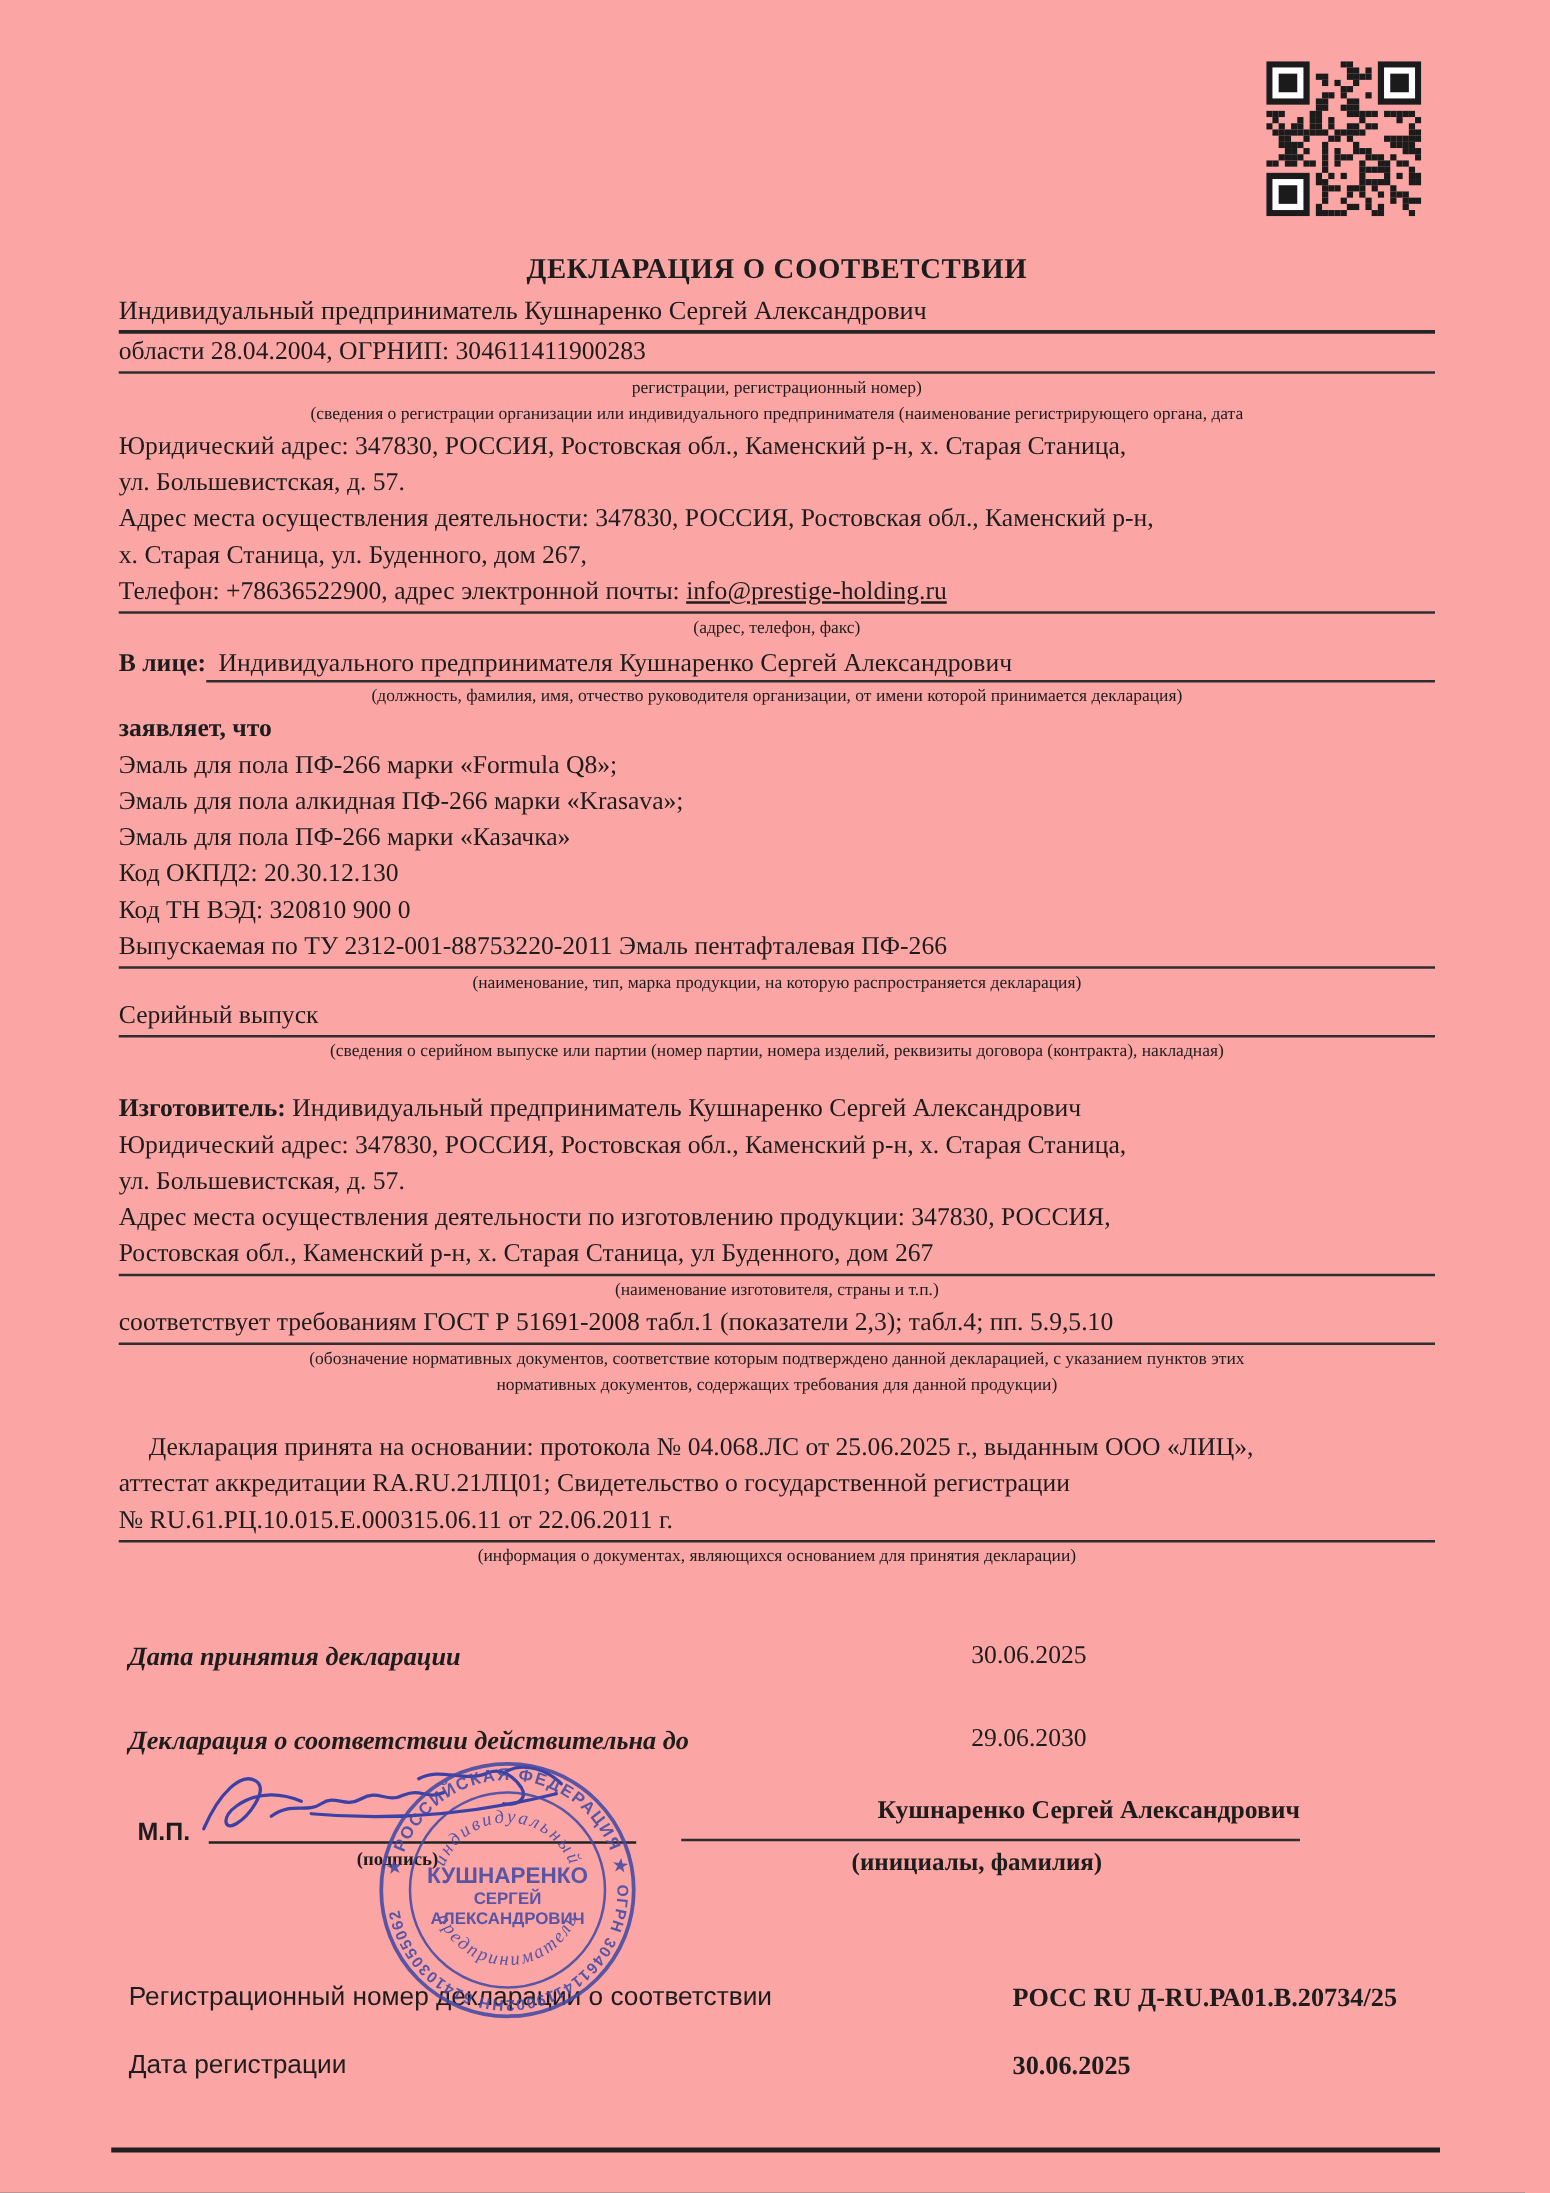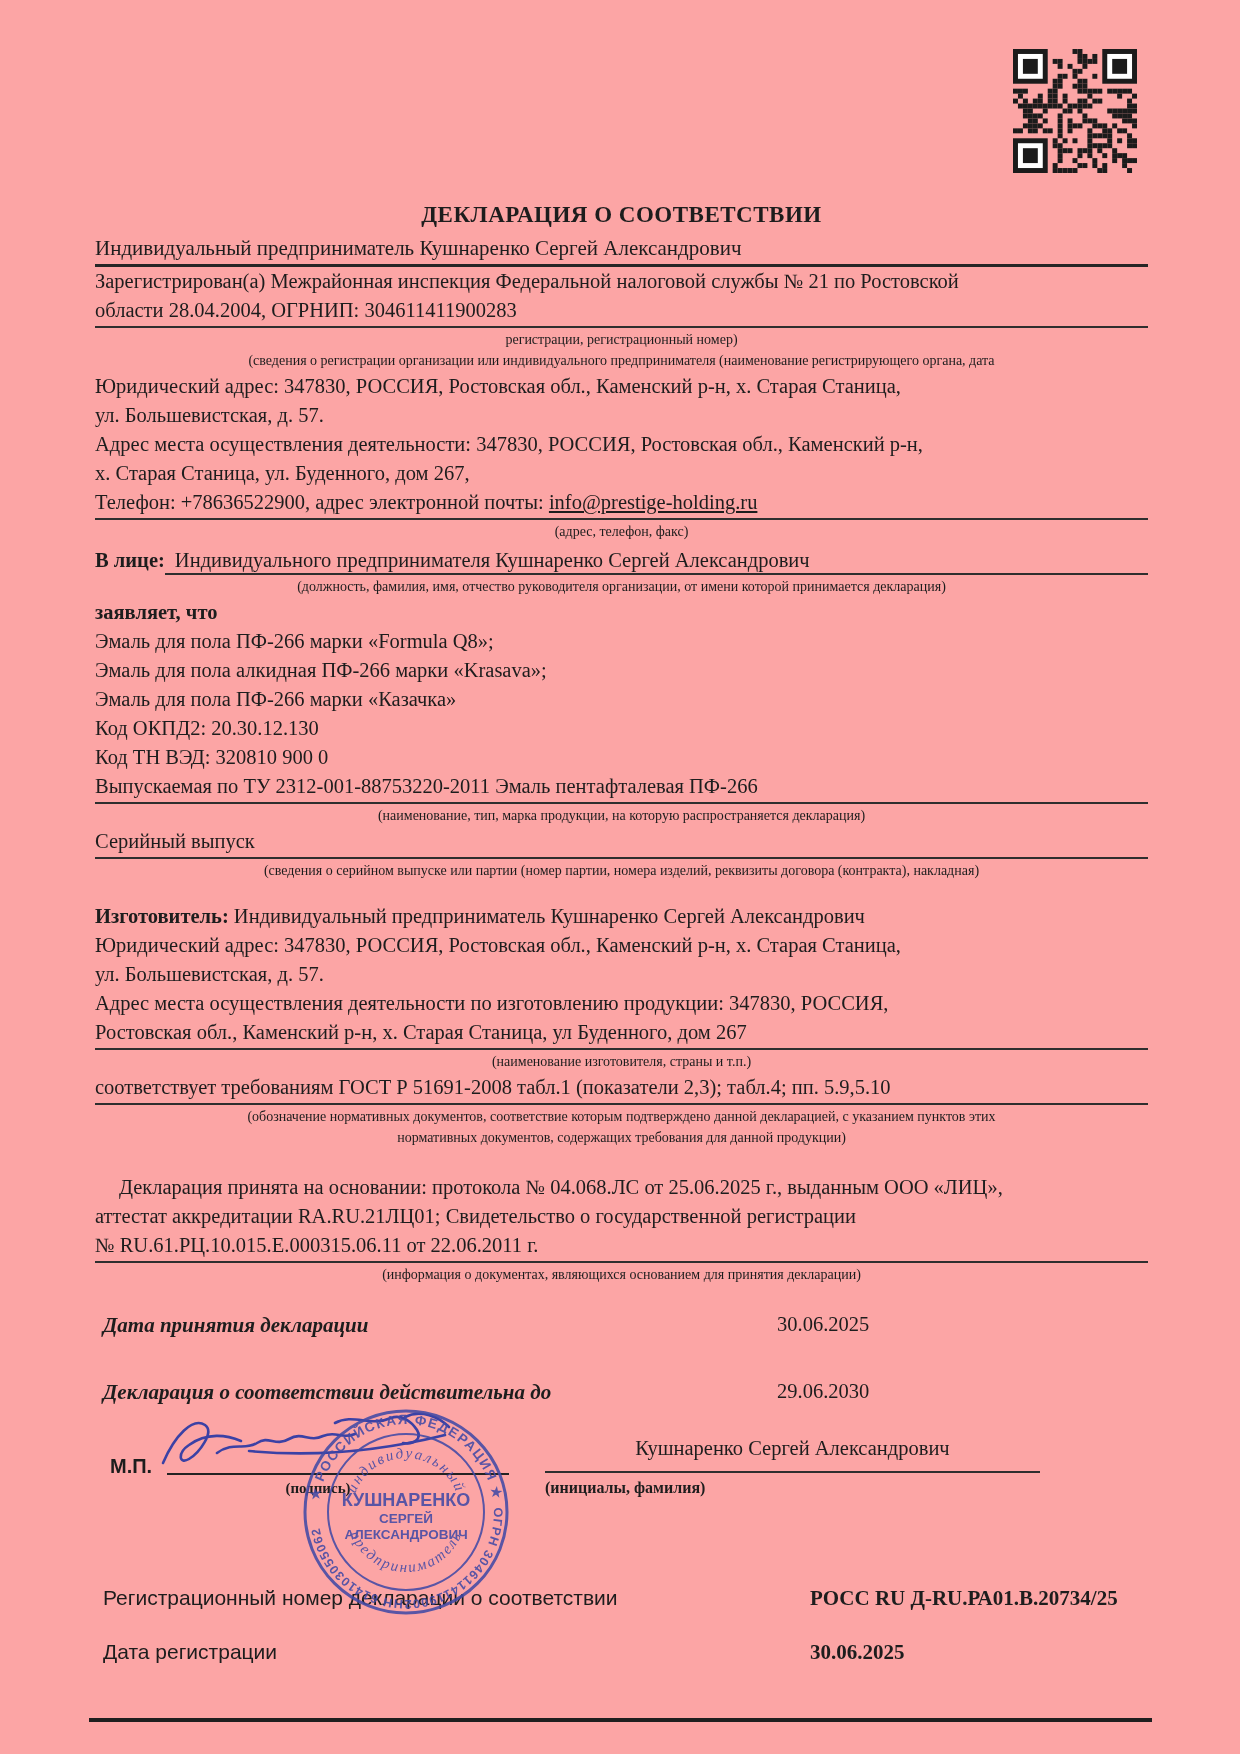--- a/index.html
+++ b/index.html
@@ -27,24 +27,24 @@
   .brow .val{position:absolute;left:682px;font-size:20.5px;}
   .brow .lab-sans{position:absolute;left:8px;font-weight:normal;font-size:21px;
        font-family:"Liberation Sans",sans-serif;}
   .brow .val-b{position:absolute;left:715px;font-weight:bold;font-size:21px;}
   .mp{position:absolute;left:15px;top:142px;font-family:"Liberation Sans",sans-serif;
       font-weight:bold;font-size:20px;}
   .sig-svg{position:absolute;left:58px;top:92px;z-index:2;}
   .sig-rule{position:absolute;left:72px;top:160px;width:342px;border-top:2.5px solid #232323;}
   .sig-cap{position:absolute;left:118px;top:167px;width:210px;text-align:center;
       font-weight:bold;font-size:15px;}
-  .name-blk{position:absolute;left:450px;top:124px;width:495px;text-align:center;font-size:20.5px;}
+  .name-blk{position:absolute;left:450px;top:124px;width:495px;text-align:right;font-size:20.5px;font-weight:bold;}
   .name-rule{position:absolute;left:450px;top:158px;width:495px;border-top:2px solid #2e2e2e;}
-  .name-cap{position:absolute;left:450px;top:166px;width:495px;text-align:left;
-      font-weight:bold;font-size:16px;}
+  .name-cap{position:absolute;left:439px;top:166px;width:495px;text-align:center;
+      font-weight:bold;font-size:20px;}
   .stamp{position:absolute;left:205px;top:93px;width:212px;height:212px;z-index:3;opacity:.88;}
   .bottom-rule{position:absolute;left:-6px;right:-4px;top:405px;border-top:4px solid #1f1f1f;}
 </style>
 </head>
 <body>
 
 <div class="page">
 
   <div class="qr"><svg width="124" height="124" viewBox="0 0 125 125" xmlns="http://www.w3.org/2000/svg" fill="#1b1b1b">
         <rect x="60" y="0" width="5" height="5"></rect>
@@ -257,21 +257,20 @@
         <rect x="10" y="100" width="15" height="15"></rect>
       </svg></div>
 
   <div class="content">
 
     <div class="title">ДЕКЛАРАЦИЯ О СООТВЕТСТВИИ</div>
 
     <div class="name21 u3">Индивидуальный предприниматель Кушнаренко Сергей Александрович</div>
 
     <div class="u2">
-      <div class="line">Зарегистрирован(а) Межрайонная инспекция Федеральной налоговой службы № 21 по Ростовской</div>
       <div class="line">области 28.04.2004, ОГРНИП: 304611411900283</div>
     </div>
     <div class="caption">регистрации, регистрационный номер)</div>
     <div class="caption">(сведения о регистрации организации или индивидуального предпринимателя (наименование регистрирующего органа, дата</div>
 
     <div class="line">Юридический адрес: 347830, РОССИЯ, Ростовская обл., Каменский р-н, х. Старая Станица,</div>
     <div class="line">ул. Большевистская, д. 57.</div>
     <div class="line">Адрес места осуществления деятельности: 347830, РОССИЯ, Ростовская обл., Каменский р-н,</div>
     <div class="line">х. Старая Станица, ул. Буденного, дом 267,</div>
     <div class="line u2">

